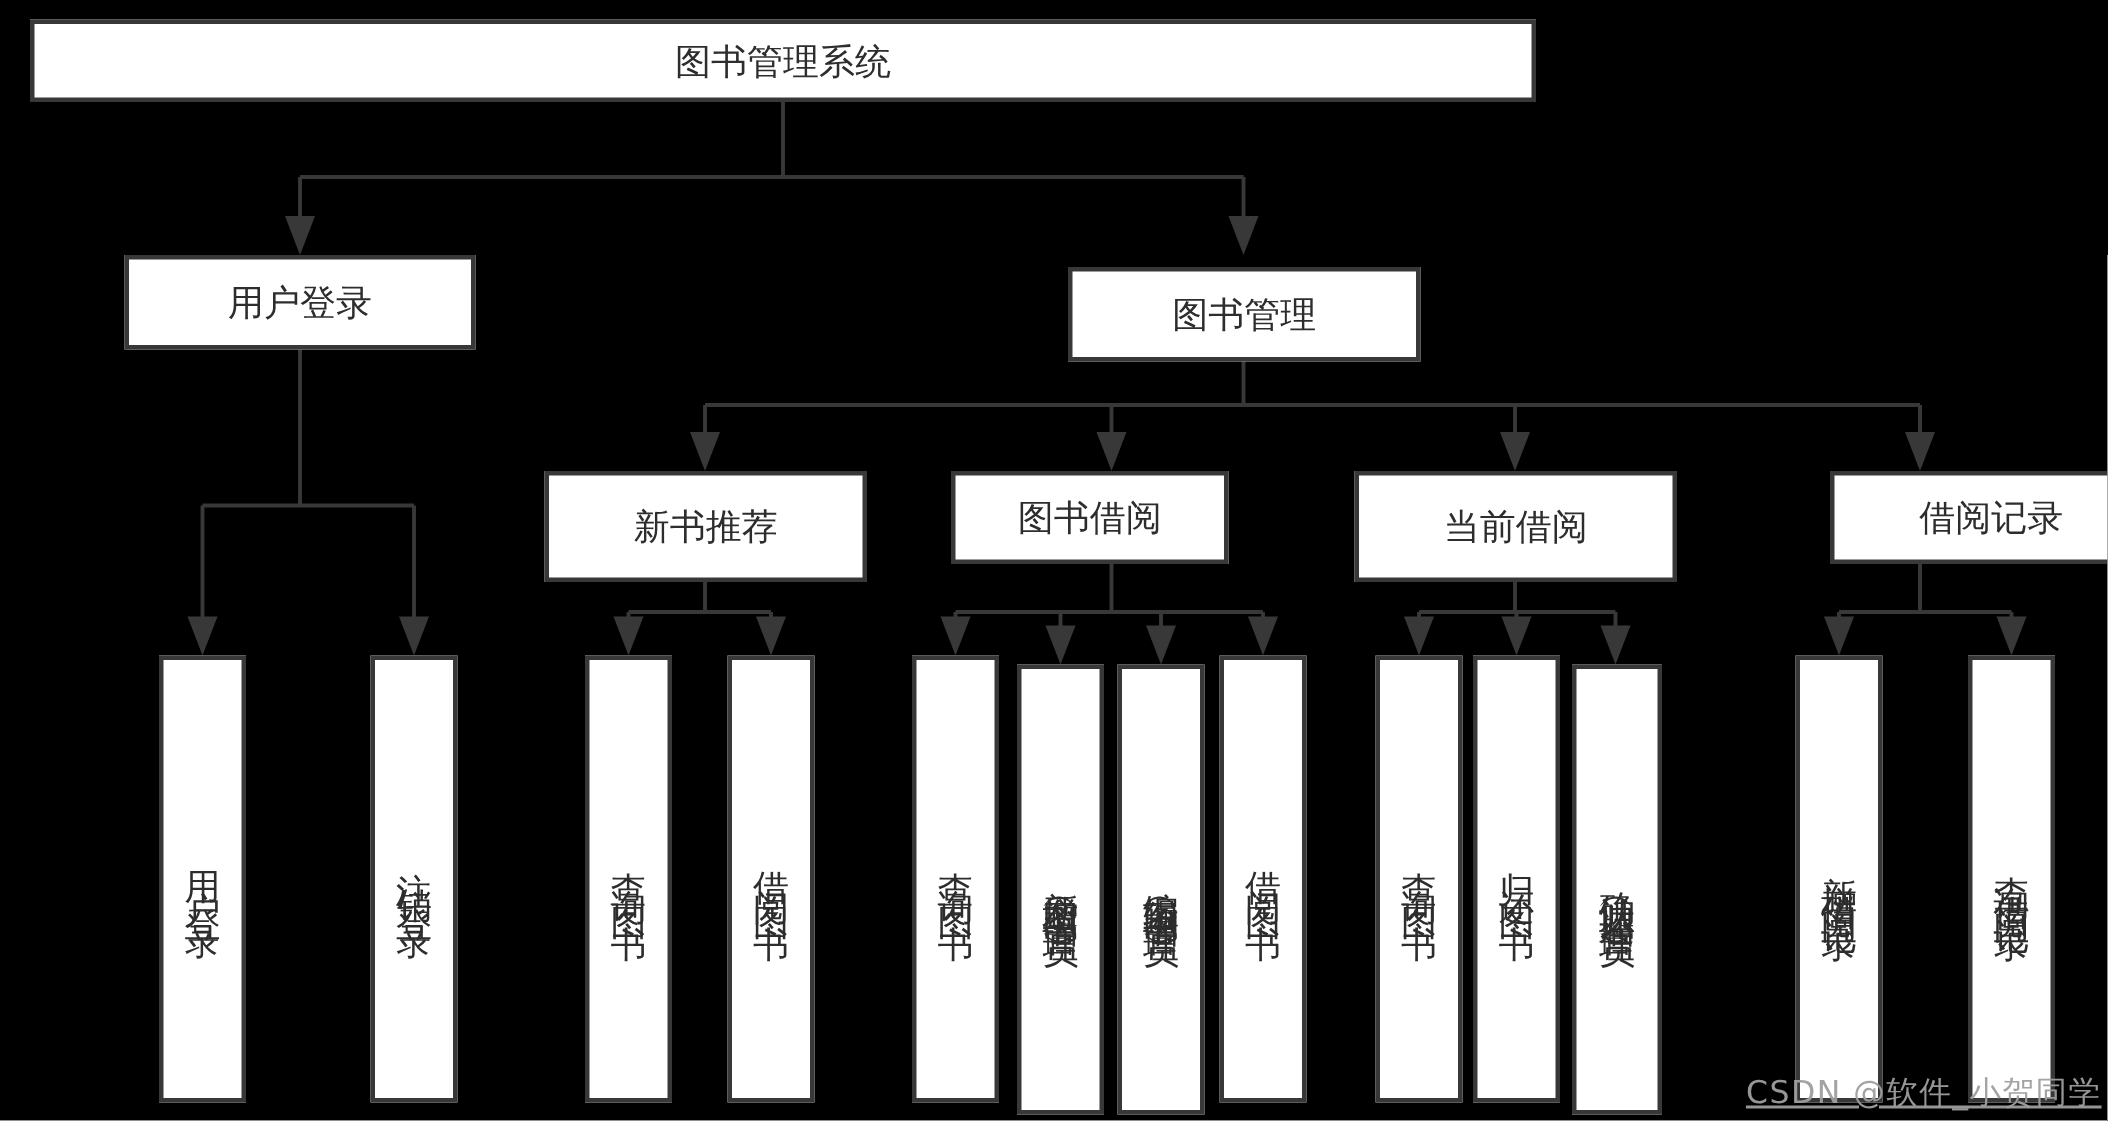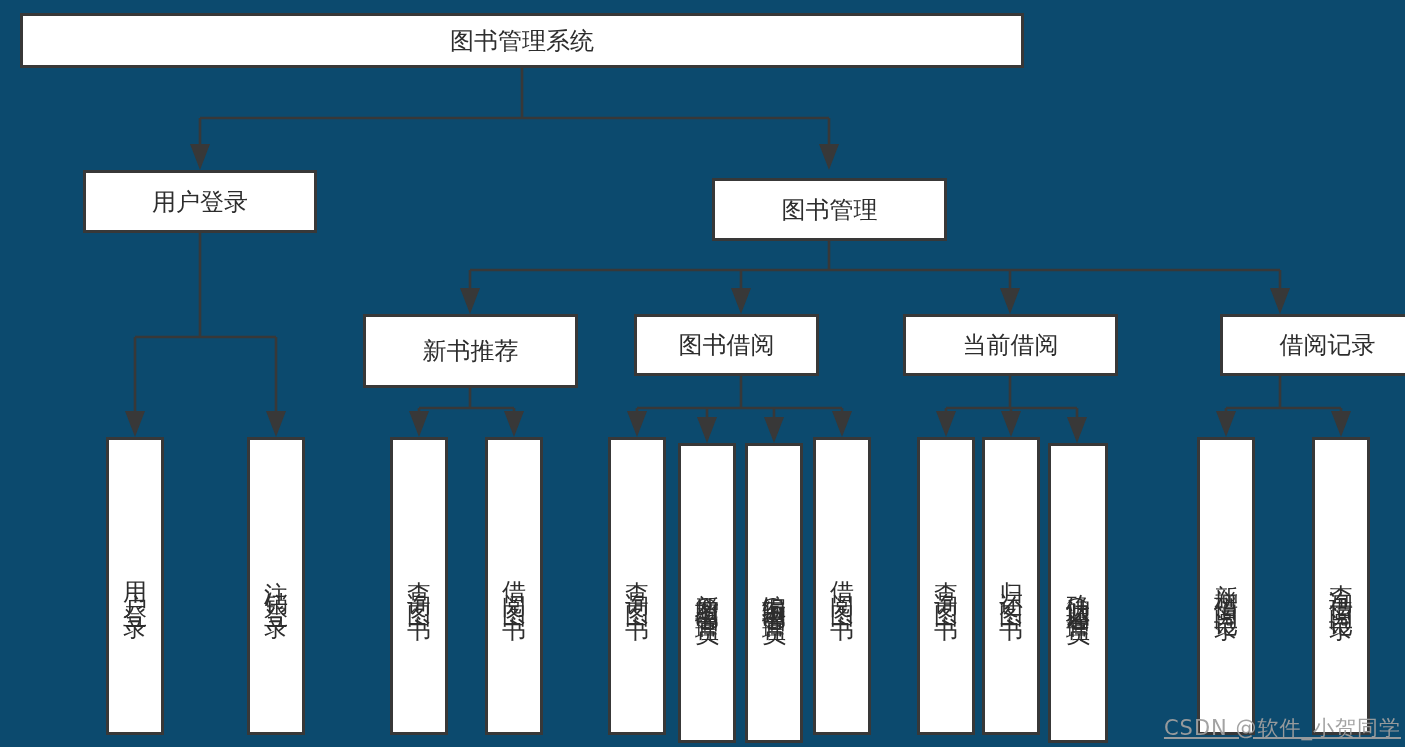--- a/index.html
+++ b/index.html
@@ -1,17 +1,17 @@
 <!DOCTYPE html>
 <html lang="zh"><head>
 <meta charset="utf-8">
 <style>
   html,body{margin:0;padding:0;background:#ffffff;}
   .canvas{
-    position:relative;width:1405px;height:747px;background:#0c4a6e;
+    position:relative;width:1405px;height:747px;background:#000000;
     font-family:"DejaVu Sans",sans-serif;overflow:hidden;
   }
   .wires{position:absolute;left:0;top:0;}
   .wires path{stroke:#383838;stroke-width:2.6;fill:none;}
   .wires polygon{fill:#383838;stroke:none;}
   .node{
     position:absolute;background:#ffffff;border:3px solid #383838;
     display:flex;align-items:center;justify-content:center;
     color:#2d2d2d;font-size:24px;box-sizing:border-box;z-index:2;
   }
@@ -80,21 +80,21 @@
   <div class="node h" style="left:712px;top:178px;width:235px;height:63px">
     <span>图书管理</span>
   </div>
 
   <div class="node h" style="left:363px;top:314px;width:215px;height:74px">
     <span>新书推荐</span>
   </div>
   <div class="node h" style="left:634px;top:314px;width:185px;height:62px">
     <span>图书借阅</span>
   </div>
-  <div class="node h" style="left:903px;top:314px;width:215px;height:62px">
+  <div class="node h" style="left:903px;top:314px;width:215px;height:74px">
     <span>当前借阅</span>
   </div>
   <div class="node h" style="left:1220px;top:314px;width:215px;height:62px">
     <span>借阅记录</span>
   </div>
 
   <div class="node v" style="left:106px;top:437px;width:58px;height:298px">
     <span class="vt">用户登录</span>
   </div>
   <div class="node v" style="left:247px;top:437px;width:58px;height:298px">

